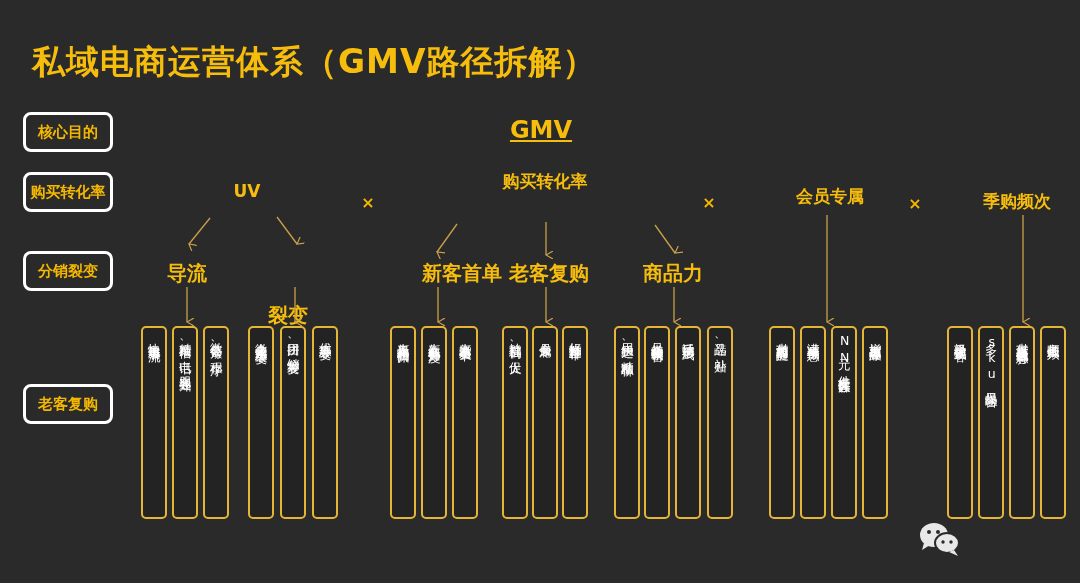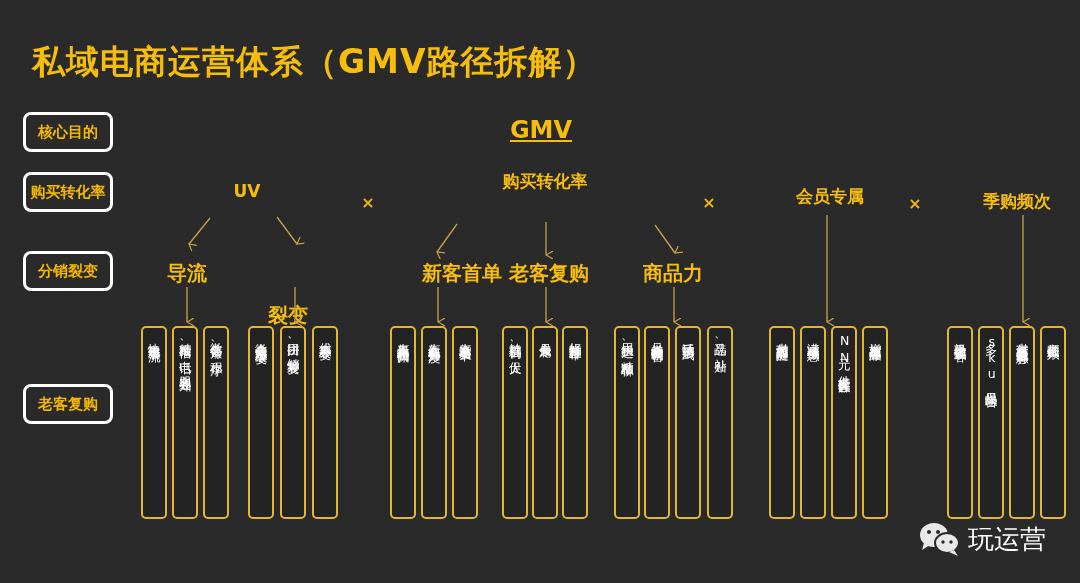--- a/index.html
+++ b/index.html
@@ -185,14 +185,13 @@
   <svg width="44" height="36" viewBox="0 0 44 36">
     <ellipse cx="16" cy="14" rx="14" ry="12" fill="#e8e8e8"></ellipse>
     <path d="M6,22 L4,29 L12,24 Z" fill="#e8e8e8"></path>
     <circle cx="11" cy="11" r="2" fill="#2a2a2a"></circle>
     <circle cx="20" cy="11" r="2" fill="#2a2a2a"></circle>
     <ellipse cx="29" cy="22" rx="12" ry="10" fill="#e8e8e8" stroke="#2a2a2a" stroke-width="2"></ellipse>
     <path d="M36,29 L40,35 L31,31 Z" fill="#e8e8e8"></path>
     <circle cx="25" cy="21" r="1.7" fill="#2a2a2a"></circle>
     <circle cx="33" cy="21" r="1.7" fill="#2a2a2a"></circle>
   </svg>
-  <span class="brand-text">玩运营</span>
 </div>
 
 </body></html>

